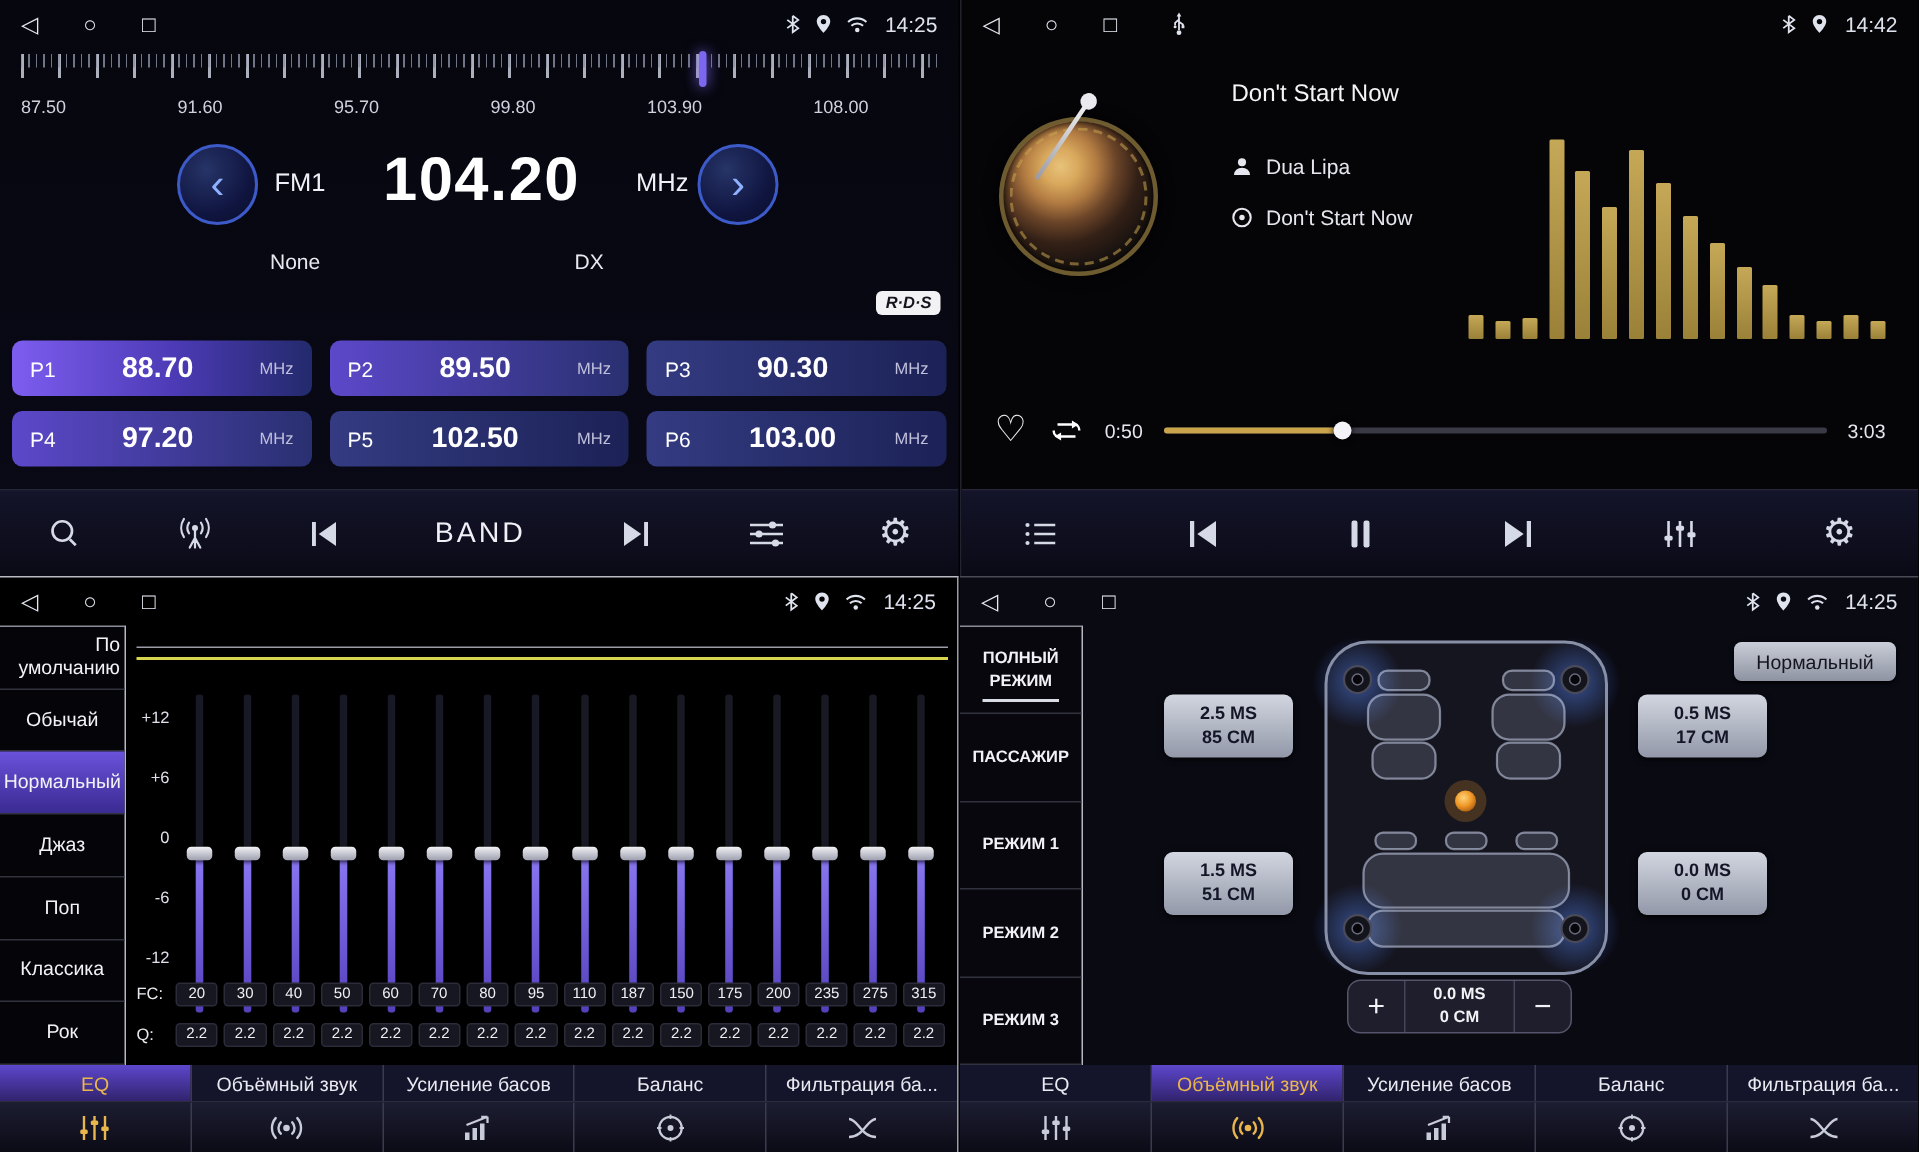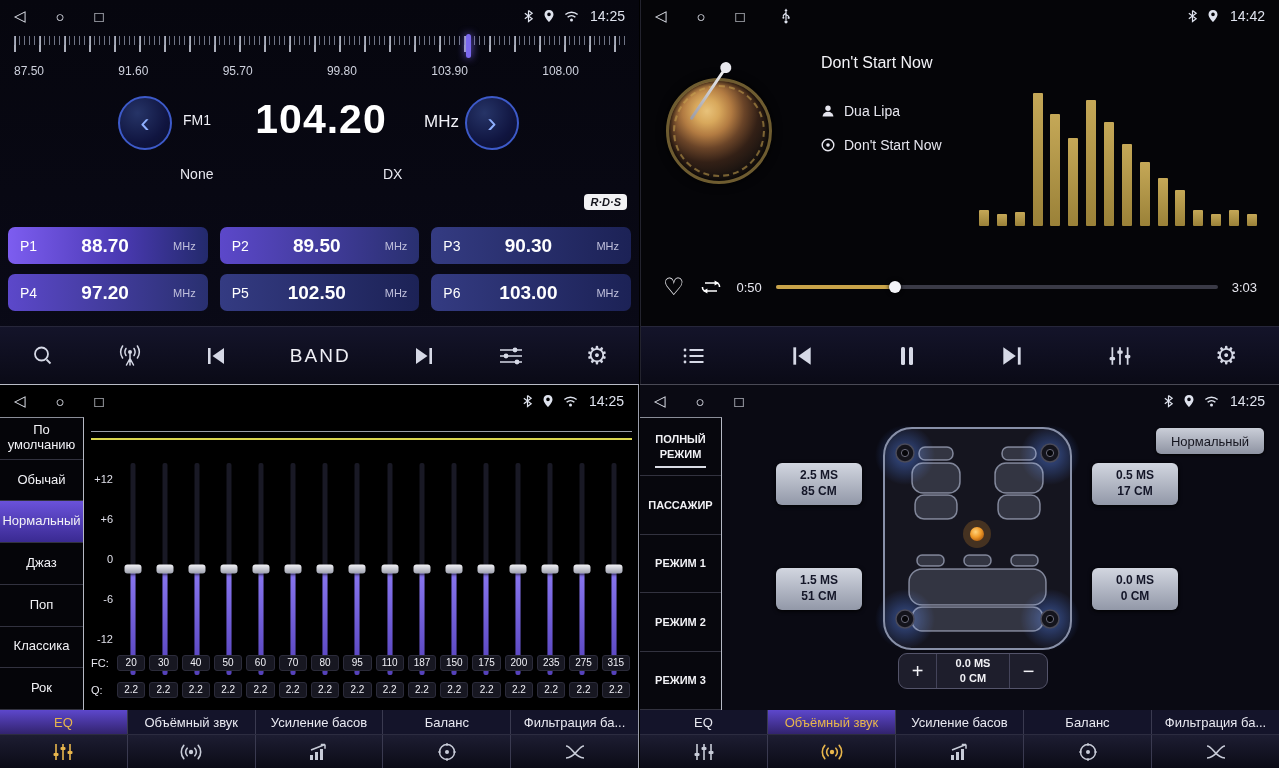--- a/index.html
+++ b/index.html
@@ -27,21 +27,21 @@
     background:repeating-linear-gradient(90deg,#8a90a4 0 1px,transparent 1px 5px); opacity:.8; }
   .ruler-pointer { position:absolute; top:0; width:5px; height:24px; border-radius:3px;
     background:#7b68ee; box-shadow:0 0 9px #7b68ee; }
   .scale-labels { position:absolute; left:14px; right:60px; top:64px; display:flex; justify-content:space-between;
     font-size:12px; color:#cfd2de;gap:16px; }
   .circle-btn { position:absolute; width:54px; height:54px; border-radius:50%; top:96px;
     background:radial-gradient(circle at 35% 30%, #263467, #101540 62%, #0a0e2a);
     border:2px solid #3d5ac9; color:#8fb0ff; font-size:28px; line-height:1;
     display:flex; align-items:center; justify-content:center; cursor:pointer; }
   #tune-down { left:118px; } #tune-up { left:465px; }
-  .fm-label { position:absolute; left:183px; top:112px; font-size:14px; color:#f0f0f6; }
+  .fm-label { position:absolute; left:183px; top:112px; font-size:17px; color:#f0f0f6; }
   .freq-big { position:absolute; left:228px; top:96px; width:186px; text-align:center;
     font-size:41px; font-weight:bold; letter-spacing:1px; }
   .mhz-label { position:absolute; left:424px; top:112px; font-size:17px; color:#f0f0f6; }
   .none-label { position:absolute; left:180px; top:166px; font-size:14px; color:#e8e8f0; }
   .dx-label { position:absolute; left:383px; top:166px; font-size:14px; color:#e8e8f0; }
   .rds-badge { position:absolute; right:12px; top:194px; background:#f2f2f4; color:#14141c;
     font-weight:bold; font-style:italic; font-size:11px; padding:2px 6px; border-radius:4px; }
   .preset-grid { position:absolute; left:8px; right:8px; top:227px; display:grid;
     grid-template-columns:repeat(3,1fr); gap:10px 12px; }
   .preset { height:37px; border-radius:7px; display:flex; align-items:center; padding:0 12px; cursor:pointer; }
@@ -93,21 +93,21 @@
   .tab.active { background:linear-gradient(180deg,#5d47cc,#32236e); color:#e8b64c; }
   .tab-icons { display:flex; height:34px; background:linear-gradient(180deg,#1d1d32,#0b0b16); border-top:1px solid #2c2c40; }
   .ticon { flex:1; display:flex; align-items:center; justify-content:center; color:#c8ccd8;
     border-right:1px solid #3a3a50; cursor:pointer; }
   .ticon:last-child { border-right:none; }
   .ticon.active { color:#e8b64c; }
 
   
   .eq-sidebar { position:absolute; left:0; top:32px; bottom:58px; width:84px;
     border-right:1px solid #b6b9c4; border-top:1px solid #8a8d98; display:flex; flex-direction:column; background:#050509; }
-  .eq-preset { flex:1; display:flex; align-items:center; justify-content:center; text-align:center;
+  .eq-preset { flex:1; display:flex; align-items:center; justify-content:center; text-align:right;
     font-size:13px; color:#f2f2f6; line-height:1.15; padding:2px 3px; border-bottom:1px solid #32323f; cursor:pointer; }
   .eq-preset.active { background:linear-gradient(180deg,#6a52da,#3a2a92); }
   .eq-panel { position:absolute; left:85px; right:0; top:32px; bottom:58px; }
   .curve-grey { position:absolute; left:6px; right:6px; top:14px; height:1px; background:#9a9da8; }
   .curve-yellow { position:absolute; left:6px; right:6px; top:21px; height:2px; background:#d9d44e; }
   .db-scale span { position:absolute; left:2px; width:26px; text-align:right; font-size:11px; color:#e0e0ea; }
   .db0{top:56px;} .db1{top:96px;} .db2{top:136px;} .db3{top:176px;} .db4{top:216px;}
   .eq-sliders { position:absolute; left:32px; right:8px; top:46px; height:212px; display:flex; }
   .vslider { flex:1; position:relative; height:100%; }
   .vtrack { position:absolute; left:50%; transform:translateX(-50%); top:0; bottom:0; width:5px;

